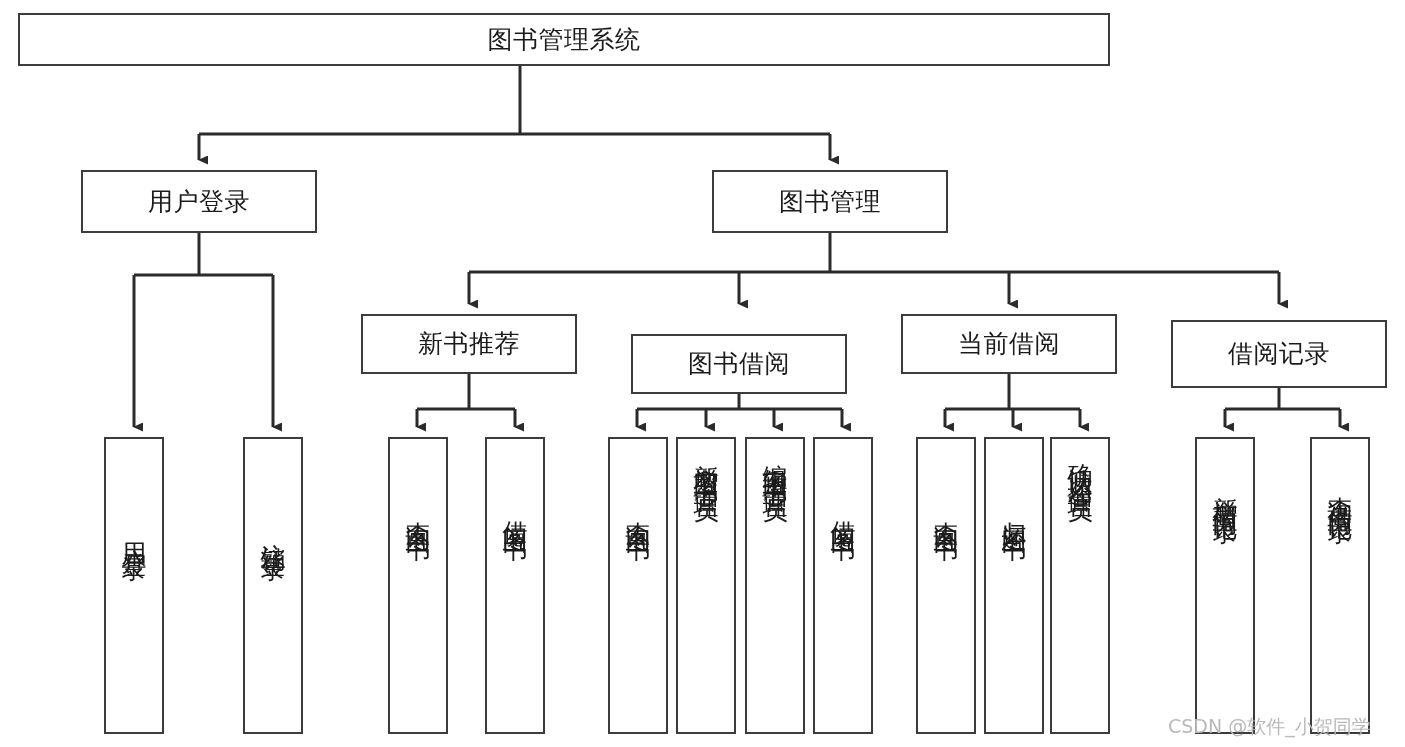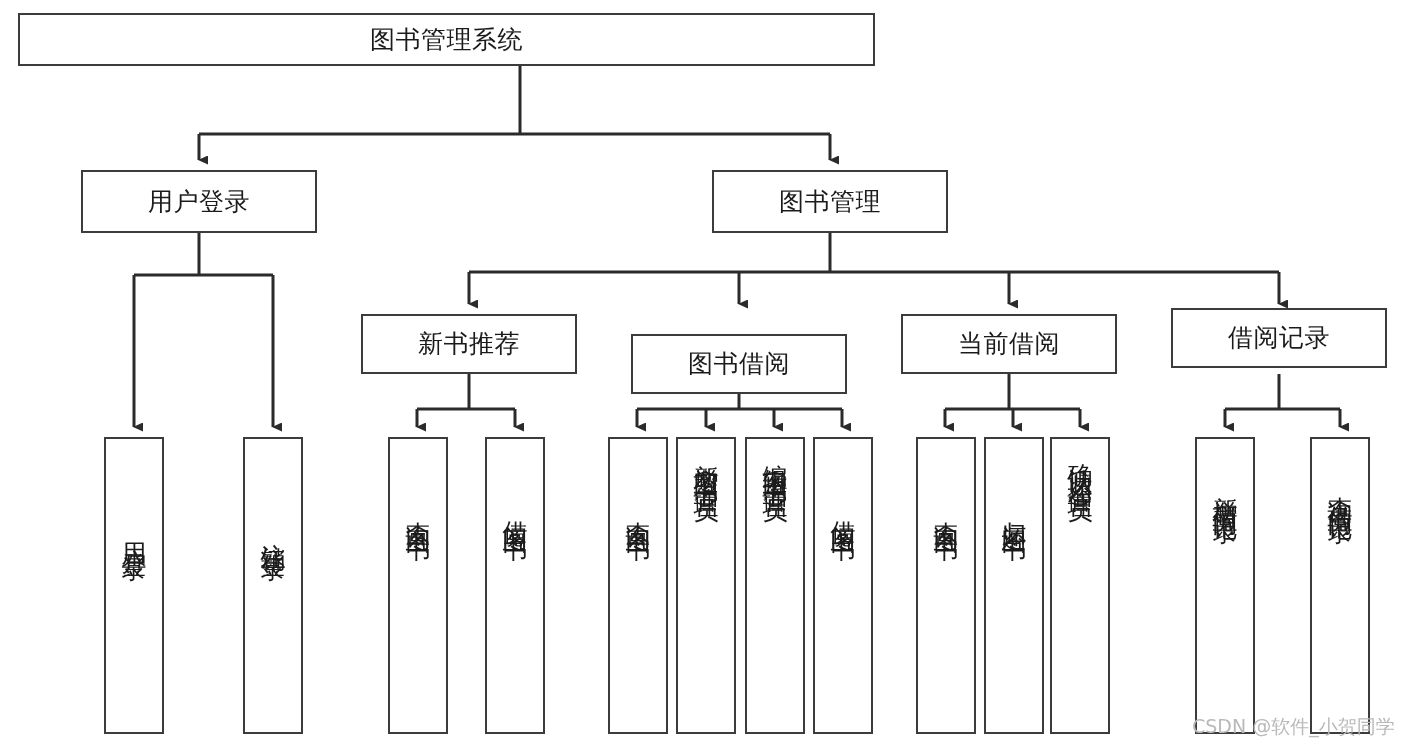--- a/index.html
+++ b/index.html
@@ -57,21 +57,21 @@
   .node-vertical .node-label {
     writing-mode: vertical-rl;
     text-orientation: upright;
     font-size: 25px;
     letter-spacing: 5px;
     line-height: 1;
     margin: 0 auto;
   }
   .watermark {
     position: absolute;
-    left: 1192px;
+    left: 1168px;
     top: 714px;
     font-size: 19px;
     color: #b9b9b9;
     font-family: "DejaVu Sans", "Liberation Sans", sans-serif;
     white-space: nowrap;
     pointer-events: none;
   }
 </style>
 </head>
 <body>
@@ -137,21 +137,21 @@
     </g>
 
     <g stroke="#2b2b2b" stroke-width="3" fill="none">
       <path d="M 1279 374 L 1279 409"></path>
       <path d="M 1225 409 L 1340 409"></path>
       <path d="M 1225 409 L 1225 427" marker-end="url(#arrowhead)"></path>
       <path d="M 1340 409 L 1340 427" marker-end="url(#arrowhead)"></path>
     </g>
   </svg>
 
-  <div class="node-box node-horizontal node-root" style="left:18px; top:13px; width:857px; height:53px;">
+  <div class="node-box node-horizontal node-root" style="left:18px; top:13px; width:1092px; height:53px;">
     <span class="node-label">图书管理系统</span>
   </div>
 
   <div class="node-box node-horizontal" style="left:81px; top:170px; width:236px; height:63px;">
     <span class="node-label">用户登录</span>
   </div>
 
   <div class="node-box node-horizontal" style="left:361px; top:314px; width:216px; height:60px;">
     <span class="node-label">新书推荐</span>
   </div>
@@ -161,21 +161,21 @@
   </div>
 
   <div class="node-box node-horizontal" style="left:631px; top:314px; width:216px; height:60px;margin-top:20px;">
     <span class="node-label">图书借阅</span>
   </div>
 
   <div class="node-box node-horizontal" style="left:901px; top:314px; width:216px; height:60px;">
     <span class="node-label">当前借阅</span>
   </div>
 
-  <div class="node-box node-horizontal" style="left:1171px; top:308px; width:216px; height:60px;">
+  <div class="node-box node-horizontal" style="left:1171px; top:320px; width:216px; height:68px;">
     <span class="node-label">借阅记录</span>
   </div>
 
   <div class="node-box node-vertical" style="left:104px; top:437px; width:60px; height:297px; padding-top:84px;">
     <span class="node-label">用户登录</span>
   </div>
 
   <div class="node-box node-vertical" style="left:243px; top:437px; width:60px; height:297px; padding-top:84px;">
     <span class="node-label">注销登录</span>
   </div>

